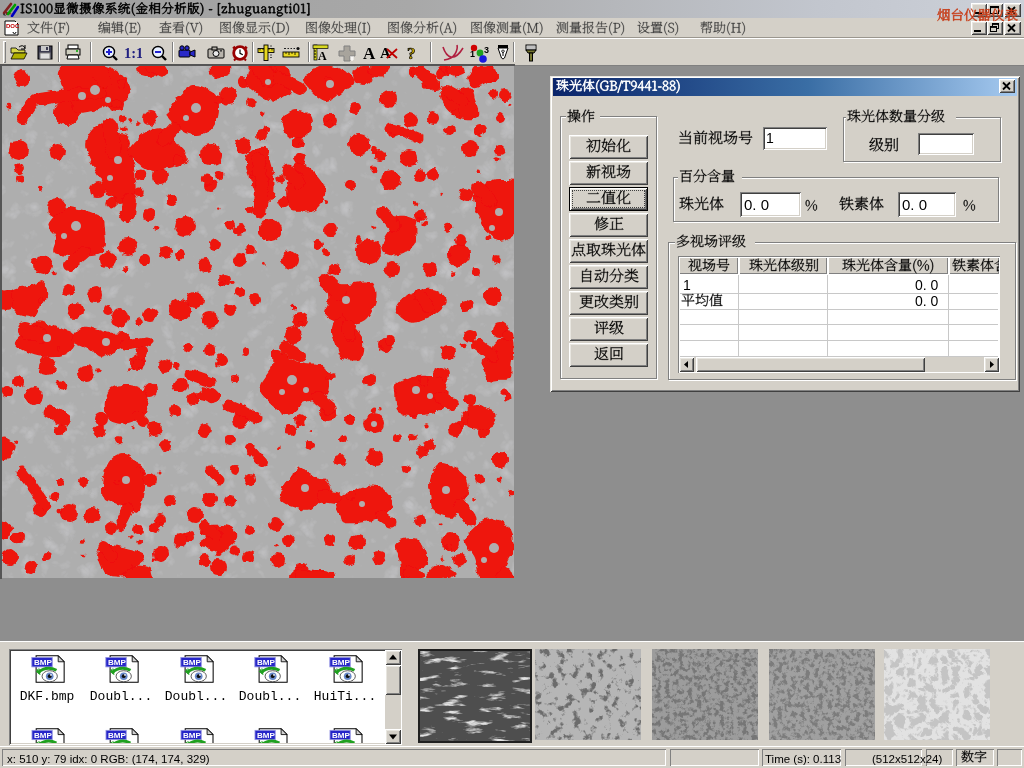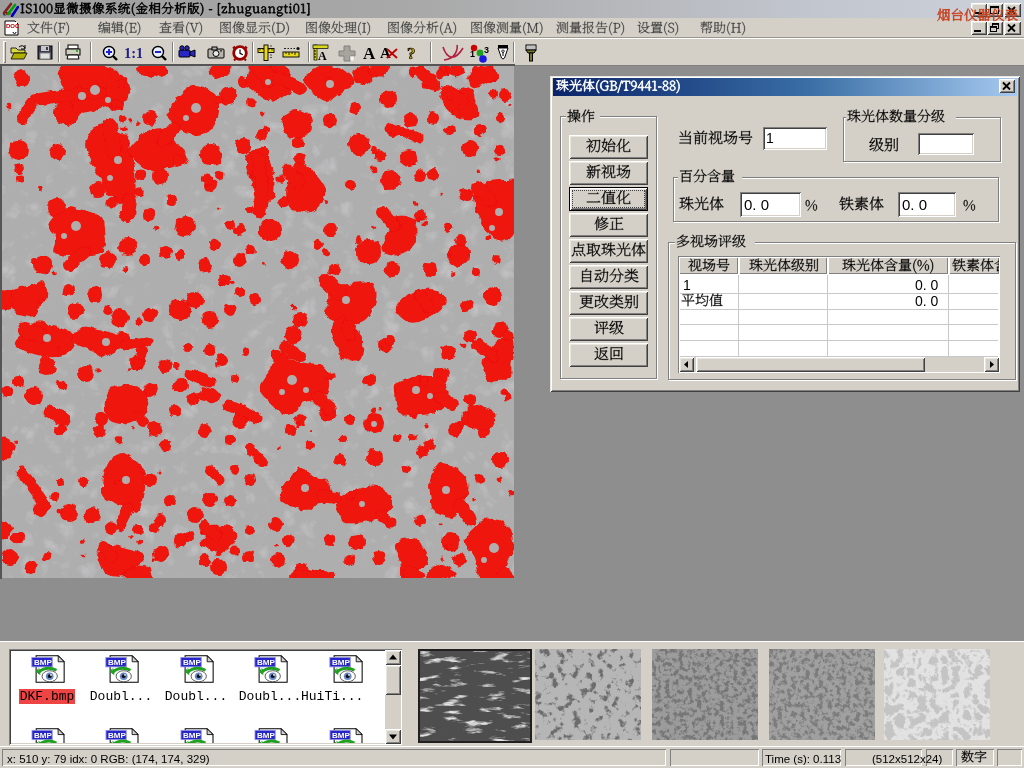--- a/index.html
+++ b/index.html
@@ -1083,21 +1083,21 @@
 <path d="M32,2 l7,7 h-7 z" fill="#d0d0d0" stroke="#000" stroke-width="1"></path>
 <rect x="1" y="4" width="24" height="11" fill="#2626c8" stroke="#9090e0"></rect>
 <text x="3.5" y="13" font-family="Liberation Sans" font-size="9.5" font-weight="bold" fill="#fff">BMP</text>
 <path d="M8,22 q10,-9 22,-3" fill="none" stroke="#20a020" stroke-width="3.5"></path>
 <path d="M6,20 l5,4 M7,18 l3,5 M9,17 l2,5" stroke="#20a020" stroke-width="1.4"></path>
 <ellipse cx="22" cy="26" rx="9" ry="6.5" fill="#fff" stroke="#404040"></ellipse>
 <circle cx="22" cy="26" r="4.5" fill="#6888c8"></circle>
     <circle cx="22" cy="26" r="2.2" fill="#101010"></circle>
 <circle cx="23.5" cy="24.5" r="1" fill="#fff"></circle>
   </svg>
-<div class="abs" style="left:2px;top:689px;width:90px;text-align:center;font:13px 'Liberation Mono';color:#000;white-space:nowrap"><span style="background:#ef4444;padding:0 1px">DKF.bmp</span></div>
+<div class="abs" style="left:2px;top:689px;width:90px;text-align:center;font:13px 'Liberation Mono';color:#000;white-space:nowrap"><span style="background:#ffffff;padding:0 1px">DKF.bmp</span></div>
 <svg class="abs" style="left:105px;top:652px" width="34" height="34" viewBox="0 0 40 35">
     <path d="M6,2 h26 l7,7 v24 h-33 z" fill="#fff" stroke="#000" stroke-width="1.2"></path>
 <path d="M32,2 l7,7 h-7 z" fill="#d0d0d0" stroke="#000" stroke-width="1"></path>
 <rect x="1" y="4" width="24" height="11" fill="#2626c8" stroke="#9090e0"></rect>
 <text x="3.5" y="13" font-family="Liberation Sans" font-size="9.5" font-weight="bold" fill="#fff">BMP</text>
 <path d="M8,22 q10,-9 22,-3" fill="none" stroke="#20a020" stroke-width="3.5"></path>
 <path d="M6,20 l5,4 M7,18 l3,5 M9,17 l2,5" stroke="#20a020" stroke-width="1.4"></path>
 <ellipse cx="22" cy="26" rx="9" ry="6.5" fill="#fff" stroke="#404040"></ellipse>
 <circle cx="22" cy="26" r="4.5" fill="#6888c8"></circle>
     <circle cx="22" cy="26" r="2.2" fill="#101010"></circle>
@@ -1135,21 +1135,21 @@
 <path d="M32,2 l7,7 h-7 z" fill="#d0d0d0" stroke="#000" stroke-width="1"></path>
 <rect x="1" y="4" width="24" height="11" fill="#2626c8" stroke="#9090e0"></rect>
 <text x="3.5" y="13" font-family="Liberation Sans" font-size="9.5" font-weight="bold" fill="#fff">BMP</text>
 <path d="M8,22 q10,-9 22,-3" fill="none" stroke="#20a020" stroke-width="3.5"></path>
 <path d="M6,20 l5,4 M7,18 l3,5 M9,17 l2,5" stroke="#20a020" stroke-width="1.4"></path>
 <ellipse cx="22" cy="26" rx="9" ry="6.5" fill="#fff" stroke="#404040"></ellipse>
 <circle cx="22" cy="26" r="4.5" fill="#6888c8"></circle>
     <circle cx="22" cy="26" r="2.2" fill="#101010"></circle>
 <circle cx="23.5" cy="24.5" r="1" fill="#fff"></circle>
   </svg>
-<div class="abs" style="left:300px;top:689px;width:90px;text-align:left;font:13px 'Liberation Mono';color:#000;white-space:nowrap"><span style="padding:0 1px">HuiTi...</span></div>
+<div class="abs" style="left:300px;top:689px;width:90px;text-align:center;font:13px 'Liberation Mono';color:#000;white-space:nowrap"><span style="padding:0 1px">HuiTi...</span></div>
 <svg class="abs" style="left:31px;top:727px" width="34" height="16" viewBox="0 0 40 19">
     <path d="M6,2 h26 l7,7 v24 h-33 z" fill="#fff" stroke="#000" stroke-width="1.2"></path>
 <path d="M32,2 l7,7 h-7 z" fill="#d0d0d0" stroke="#000" stroke-width="1"></path>
 <rect x="1" y="4" width="24" height="11" fill="#2626c8" stroke="#9090e0"></rect>
 <text x="3.5" y="13" font-family="Liberation Sans" font-size="9.5" font-weight="bold" fill="#fff">BMP</text>
 <path d="M8,22 q10,-9 22,-3" fill="none" stroke="#20a020" stroke-width="3.5"></path>
 <path d="M6,20 l5,4 M7,18 l3,5 M9,17 l2,5" stroke="#20a020" stroke-width="1.4"></path>
 <ellipse cx="22" cy="26" rx="9" ry="6.5" fill="#fff" stroke="#404040"></ellipse>
 <circle cx="22" cy="26" r="4.5" fill="#6888c8"></circle>
     <circle cx="22" cy="26" r="2.2" fill="#101010"></circle>

